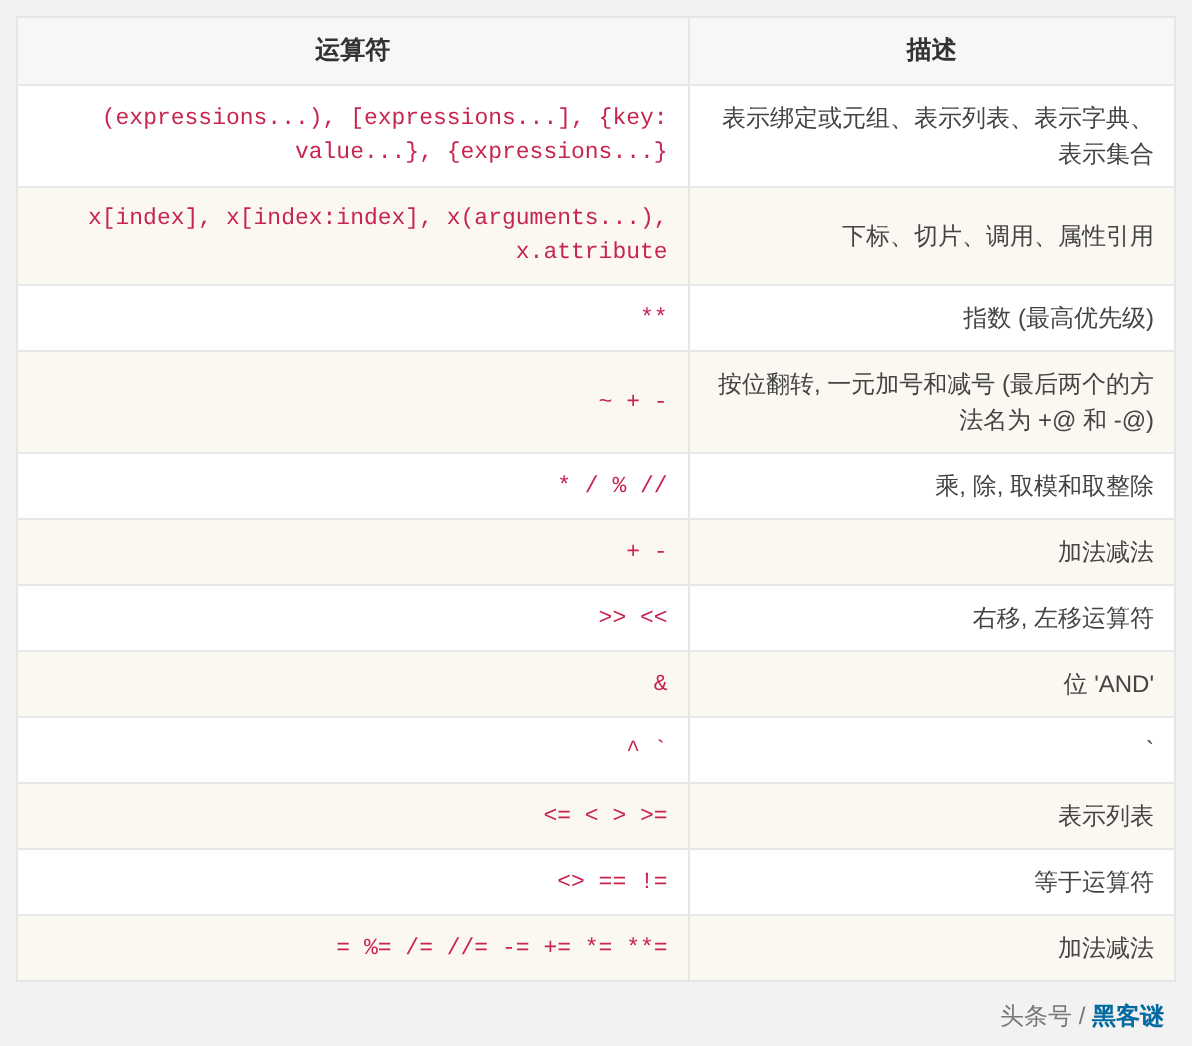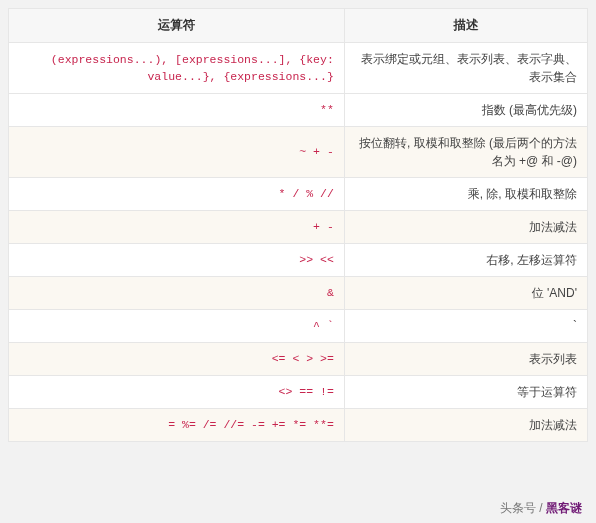--- a/index.html
+++ b/index.html
@@ -51,21 +51,21 @@
   col.c1 { width: 58%; }
   col.c2 { width: 42%; }
   .watermark {
     position: absolute;
     right: 14px;
     bottom: 6px;
     font-size: 12px;
     color: #777;
     font-weight: 500;
   }
-  .watermark b { color: #701a75; font-weight: 700; }
+  .watermark b { color: #0369a1; font-weight: 700; }
 </style>
 </head>
 <body>
 
 <div class="wrap">
   <table>
     <colgroup>
         <col class="c1">
         <col class="c2">
       </colgroup>
@@ -73,27 +73,31 @@
       <tr>
         <th>运算符</th>
         <th>描述</th>
       </tr>
     </thead>
     <tbody id="tbody">
         <tr>
           <td class="op">(expressions...), [expressions...], {key: value...}, {expressions...}</td>
           <td class="desc">表示绑定或元组、表示列表、表示字典、表示集合</td>
         </tr>
+        <tr class="shade">
+          <td class="op">x[index], x[index:index], x(arguments...), x.attribute</td>
+          <td class="desc">下标、切片、调用、属性引用</td>
+        </tr>
         <tr>
           <td class="op">**</td>
           <td class="desc">指数 (最高优先级)</td>
         </tr>
         <tr class="shade">
           <td class="op">~ + -</td>
-          <td class="desc">按位翻转, 取模和取整除 (最后两个的方法名为 +@ 和 -@)</td>
+          <td class="desc">按位翻转, 一元加号和减号 (最后两个的方法名为 +@ 和 -@)</td>
         </tr>
         <tr>
           <td class="op">* / % //</td>
           <td class="desc">乘, 除, 取模和取整除</td>
         </tr>
         <tr class="shade">
           <td class="op">+ -</td>
           <td class="desc">加法减法</td>
         </tr>
         <tr>

